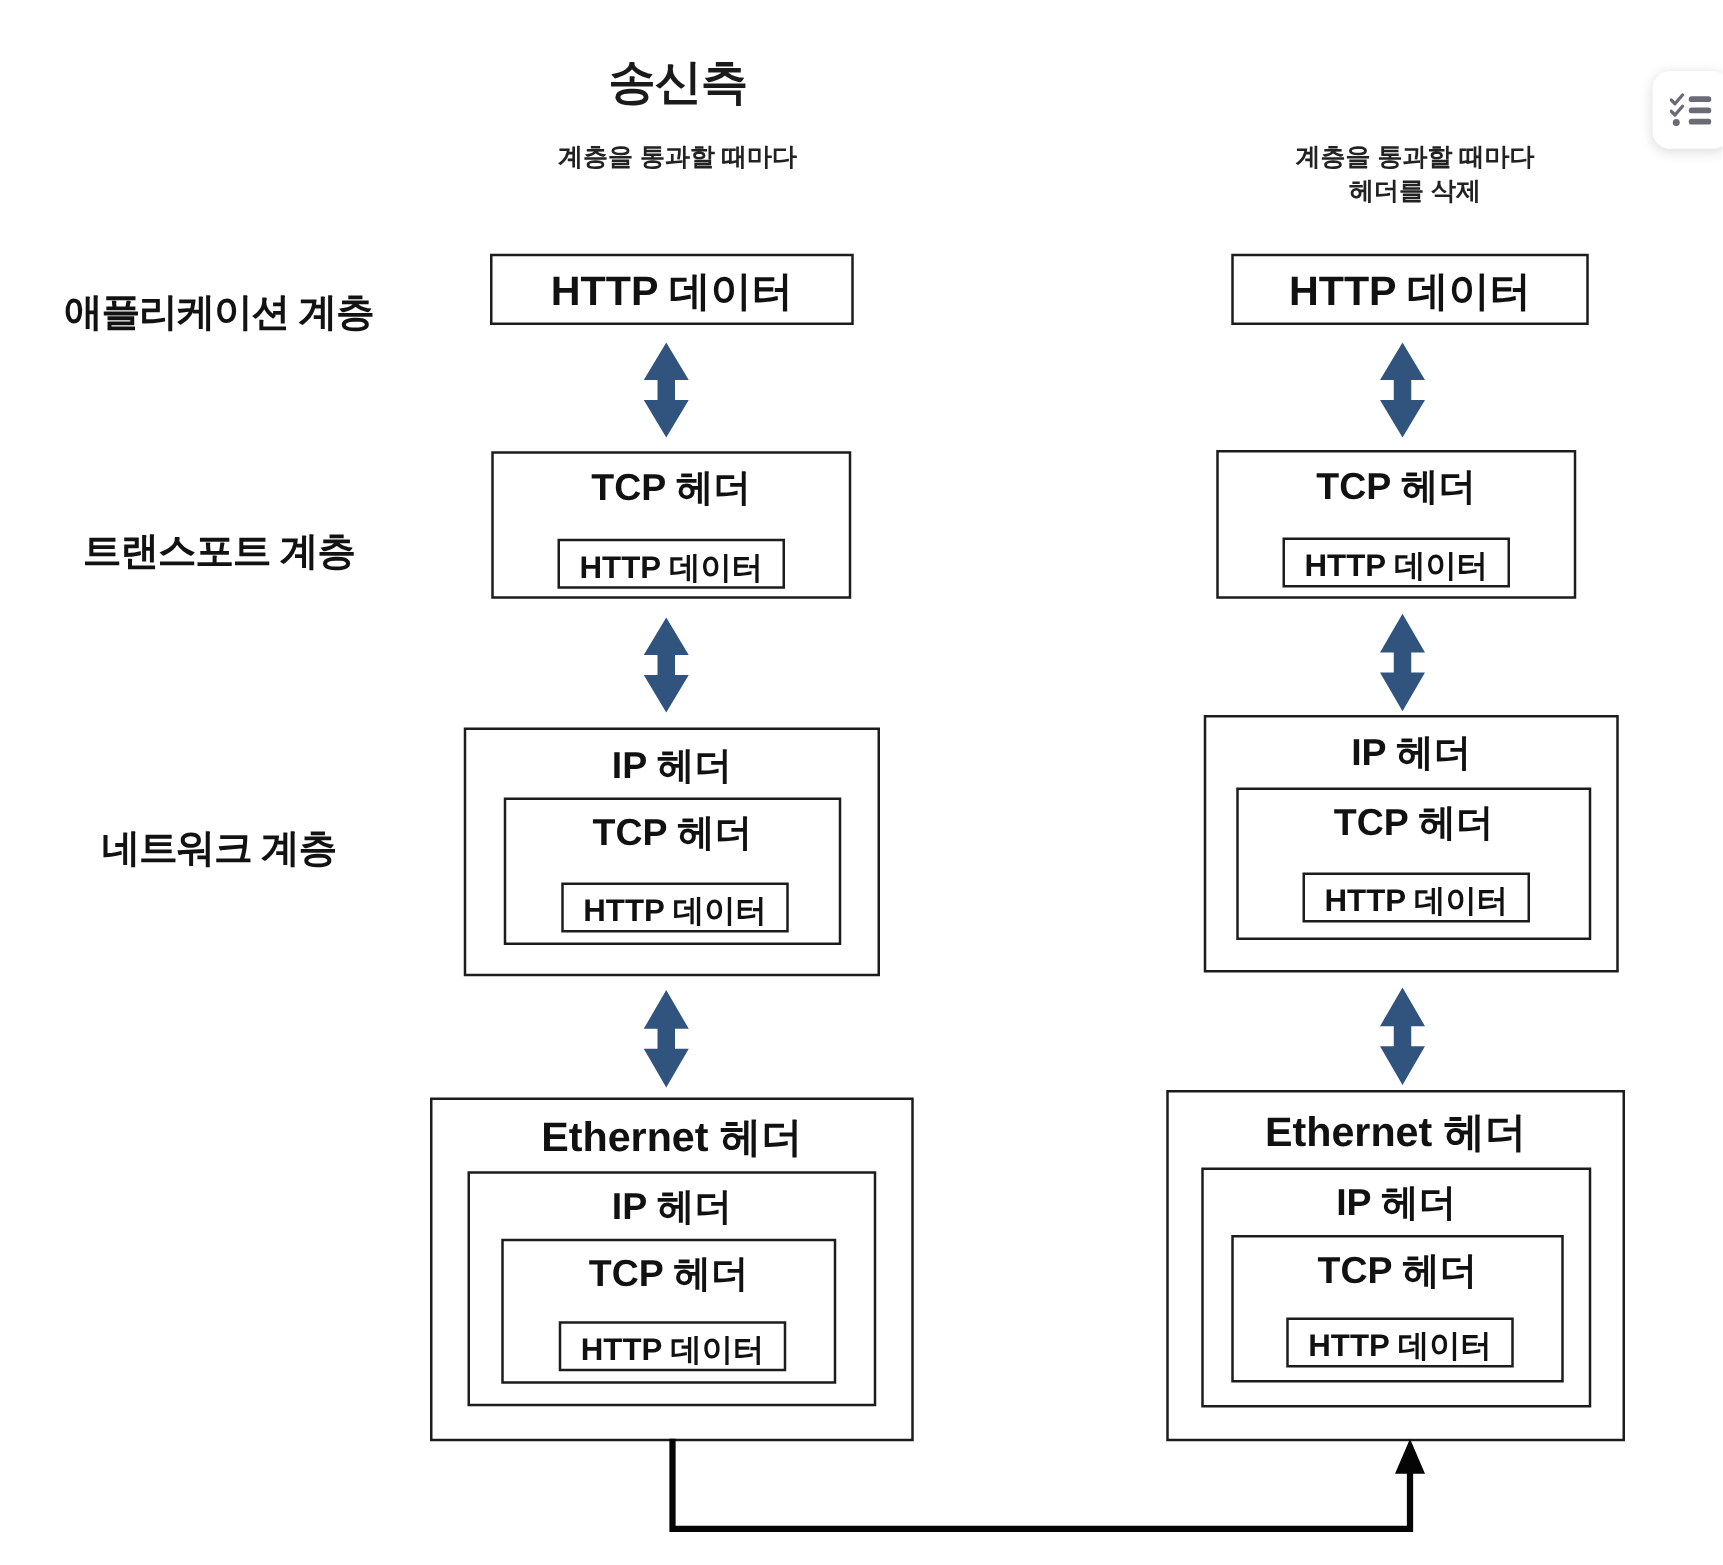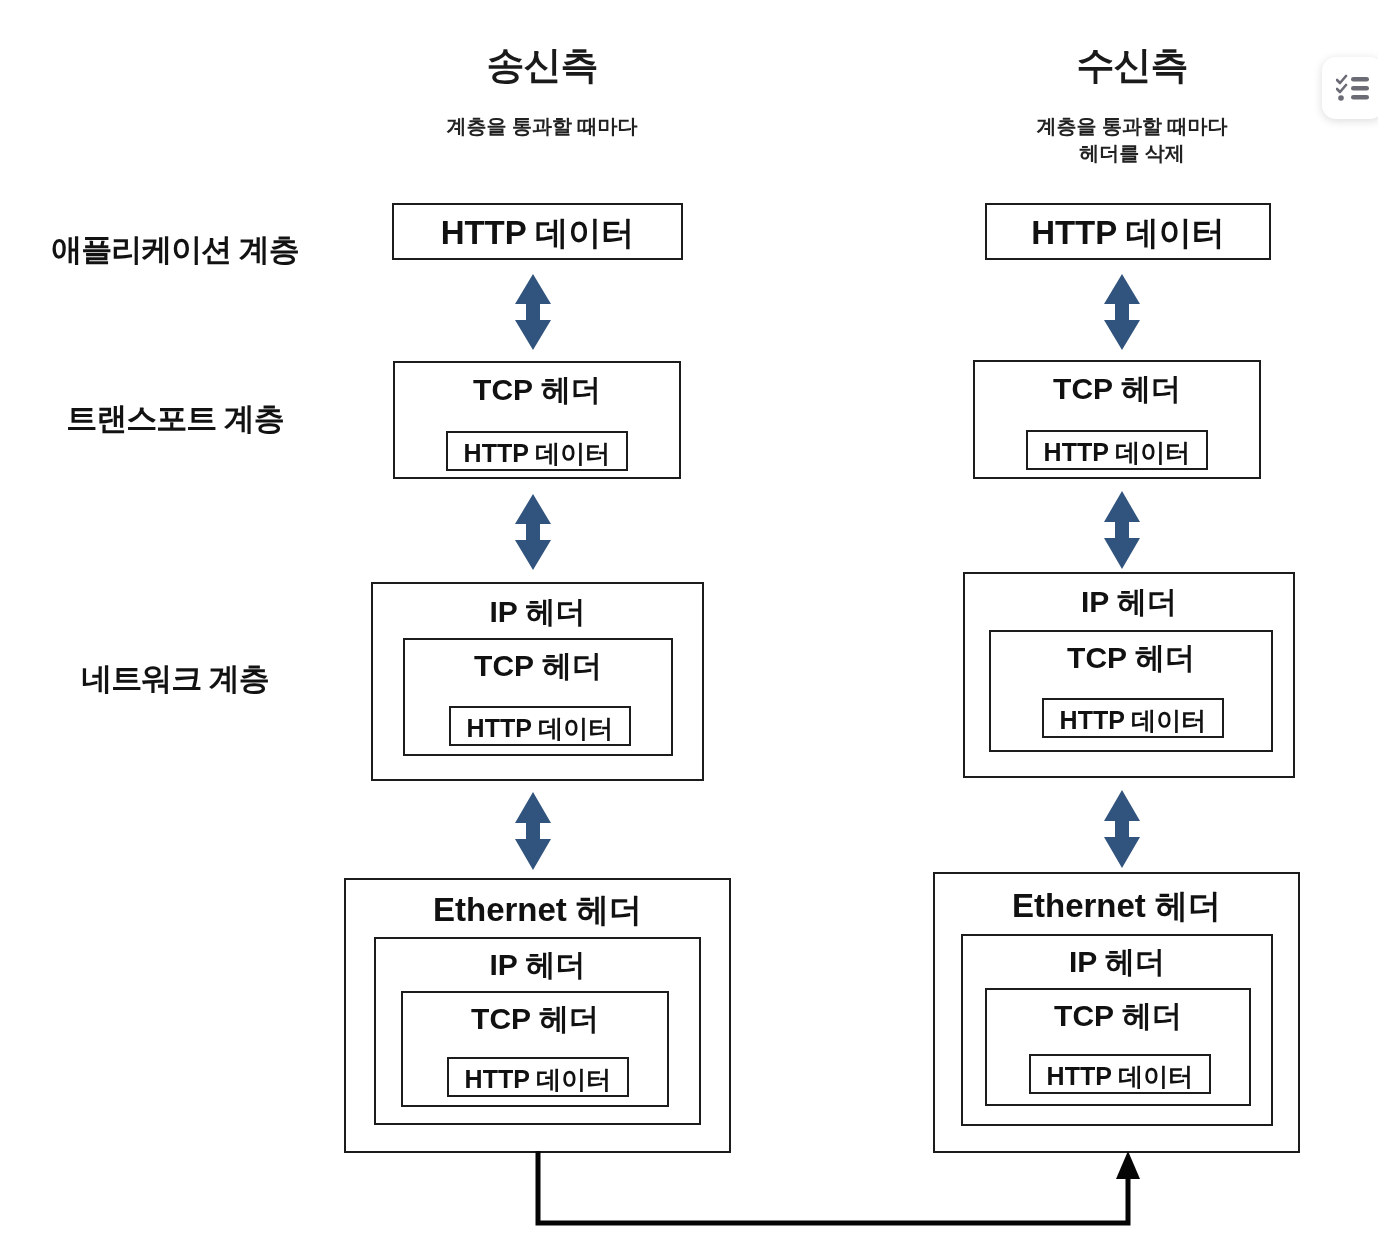--- a/index.html
+++ b/index.html
@@ -86,28 +86,27 @@
 </head>
 <body>
 
 <div id="stage">
 
   <div class="col-title" style="left:397px; top:40px; width:290px;font-family:Liberation Mono, monospace;">송신측</div>
   <div class="col-sub" style="left:397px; top:113px; width:290px;">
     <div>계층을 통과할 때마다</div>
   </div>
 
-  <div class="col-title" style="left:987px; top:40px; width:290px;">수신측</div>
   <div class="col-sub" style="left:987px; top:113px; width:290px;">
     <div>계층을 통과할 때마다</div>
     <div>헤더를 삭제</div>
   </div>
 
   <div class="layer-name" style="top:229px;">애플리케이션 계층</div>
-  <div class="layer-name" style="top:398px;">트랜스포트 계층</div>
+  <div class="layer-name" style="top:420px;">트랜스포트 계층</div>
   <div class="layer-name" style="top:658px;">네트워크 계층</div>
 
   <div class="pbox" style="left:392px; top:203px; width:291px; height:57px;">
     <span class="lbl big" style="margin-top:6px;">HTTP 데이터</span>
   </div>
 
   <div class="dbl-arrow" style="left:503px; top:272px;">
     <svg width="60" height="80" viewBox="0 0 60 80">
       <polygon points="30,2 48,32 37,32 37,48 48,48 30,78 12,48 23,48 23,32 12,32" fill="#31547E"></polygon>
     </svg>

